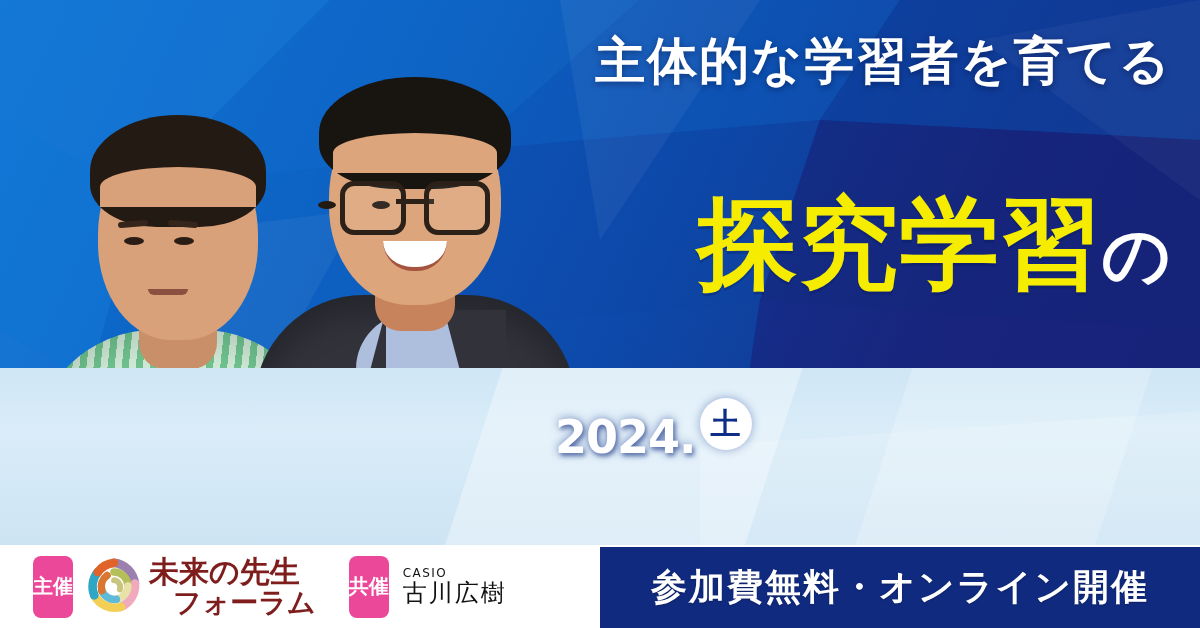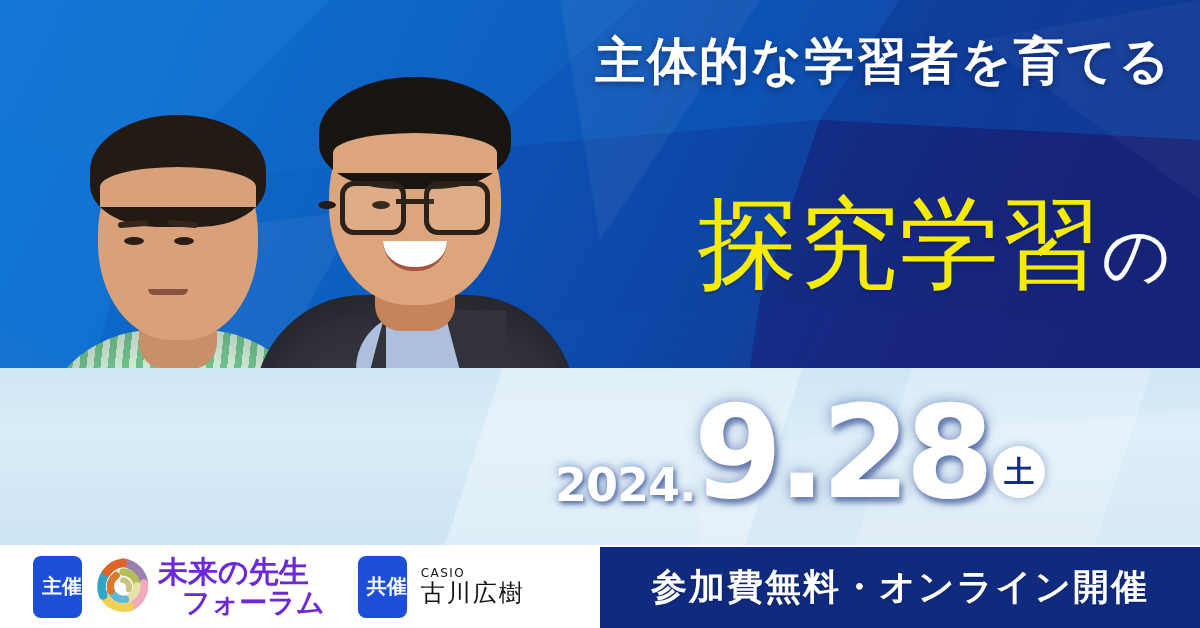--- a/index.html
+++ b/index.html
@@ -130,21 +130,21 @@
   .cap-right{left:255px;top:408px;}
 
   
   .headline{position:absolute;right:28px;top:36px;text-align:right;}
   .h-line1{
     font-size:50px;font-weight:700;color:#fff;letter-spacing:2px;
     line-height:1;white-space:pre;
     text-shadow:0 2px 6px rgba(0,10,50,.45);
   }
   .h-line2{
-    margin-top:8px;font-size:100px;font-weight:400;line-height:1;
+    margin-top:8px;font-size:100px;font-weight:700;line-height:1;
     letter-spacing:1px;white-space:pre;
   }
   .h-line2 .yl{color:#f5ec00;text-shadow:0 3px 0 rgba(0,20,80,.25);}
   .h-line2 .wh{color:#fff;font-size:68px;}
   .h-line3{
     margin-top:2px;font-size:74px;font-weight:700;color:#fff;line-height:1.05;
     letter-spacing:2px;white-space:pre;
     text-shadow:0 3px 8px rgba(0,10,50,.35);
   }
 
@@ -183,28 +183,28 @@
   .d-time{
     margin-left:16px;margin-bottom:4px;text-align:right;
     font-size:42px;line-height:1.12;font-weight:400;letter-spacing:0px;
     text-shadow:0 0 10px rgba(40,70,150,.55),2px 3px 4px rgba(30,55,130,.45);
   }
 
   
   .footer{position:absolute;left:0;bottom:0;width:1200px;height:83px;background:#fff;}
   .foot-left{position:absolute;left:0;top:0;height:83px;display:flex;align-items:center;}
   .badge{
-    width:40px;height:62px;background:#1d4ed8;border-radius:8px;color:#fff;
+    width:40px;height:62px;background:#ec4899;border-radius:8px;color:#fff;
     display:flex;flex-direction:column;align-items:center;justify-content:center;
-    font-size:20px;font-weight:700;line-height:1.08;margin-left:33px;padding-left:9px;
+    font-size:20px;font-weight:700;line-height:1.08;margin-left:33px;
   }
   .logo-mirai{display:flex;align-items:center;margin-left:12px;}
   .swirl{width:58px;height:58px;}
   .mirai-text{
-    margin-left:6px;color:#6d28d9;font-weight:700;line-height:1.04;
+    margin-left:6px;color:#7f1d1d;font-weight:700;line-height:1.04;
     font-family:"DejaVu Sans","Liberation Sans",sans-serif;
   }
   .mirai-text .l1{font-size:30px;letter-spacing:0px;}
   .mirai-text .l2{font-size:28px;letter-spacing:0px;padding-left:24px;}
   .casio-block{margin-left:14px;color:#111;}
   .casio-block .cw{font-size:12px;font-weight:400;letter-spacing:1.5px;}
   .casio-block .cj{
     font-family:"DejaVu Serif","Liberation Serif",serif;
     font-size:24px;line-height:1.12;letter-spacing:2px;
   }
@@ -299,21 +299,20 @@
   </div>
 
   <div class="band">
     <div class="shard s1"></div>
     <div class="shard s2"></div>
     <div class="shard s3"></div>
   </div>
 
   <div class="date">
     <div class="d-year">2024.</div>
-    <div class="d-md">9.28</div>
     <div class="d-dow">土</div>
   </div>
 
   <div class="footer">
     <div class="foot-left">
 
       <div class="badge">
         <span>主催</span>
       </div>
 

